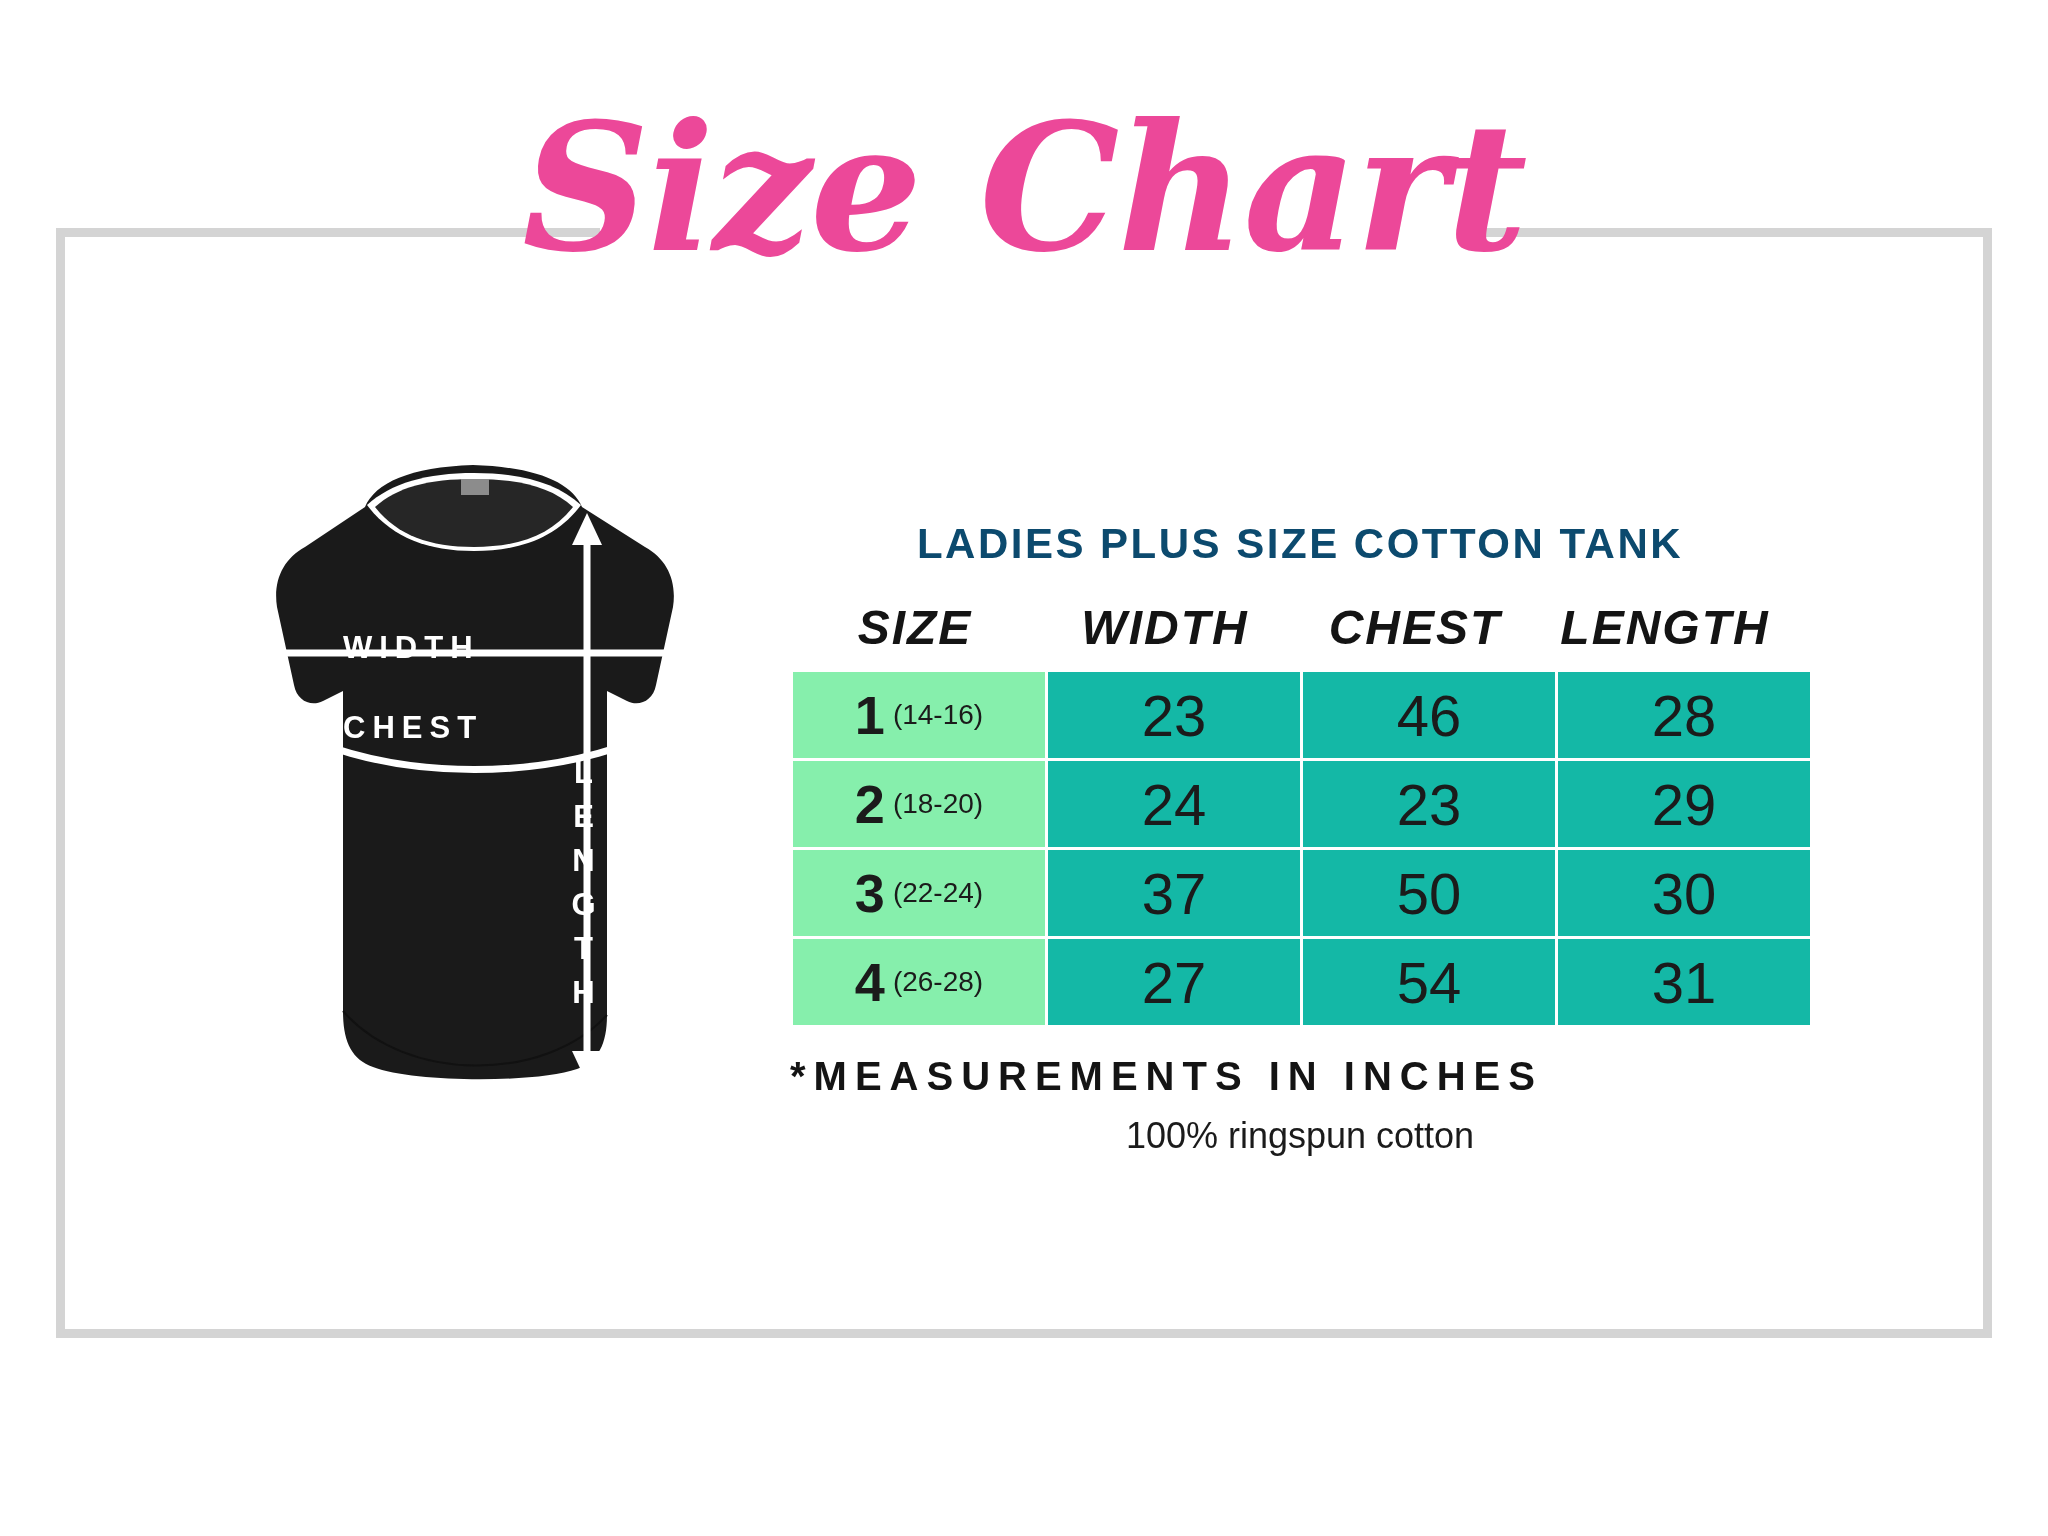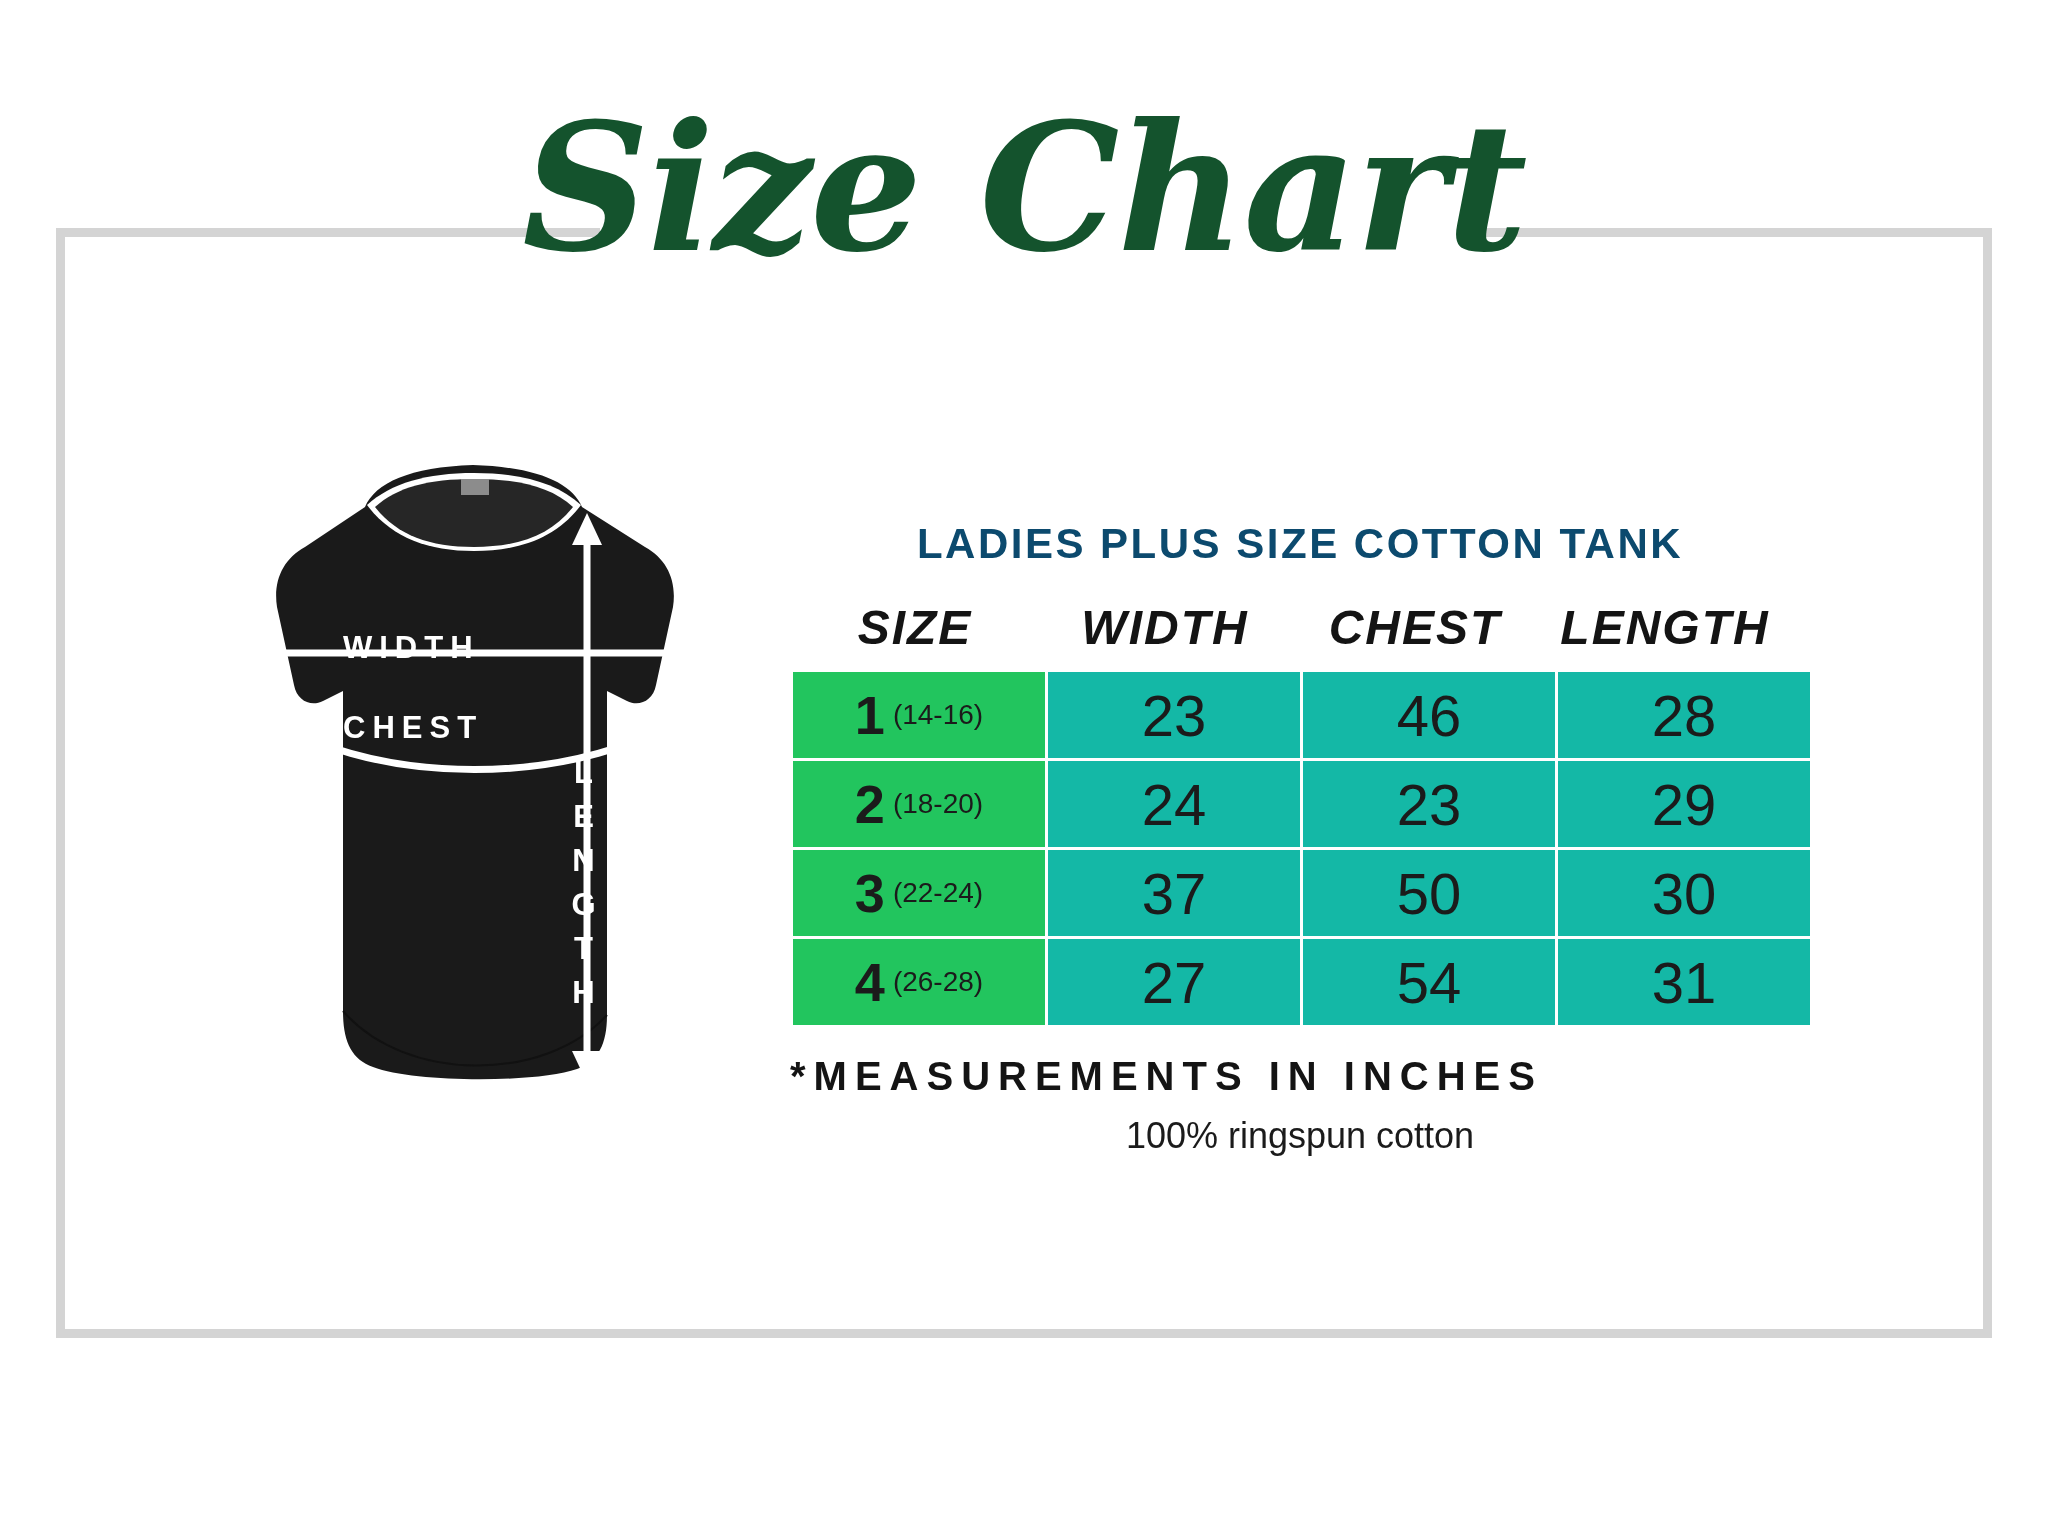--- a/index.html
+++ b/index.html
@@ -40,21 +40,21 @@
     position: absolute;
     left: 0;
     top: 96px;
     width: 2048px;
     text-align: center;
     font-family: "DejaVu Serif", serif;
     font-style: italic;
     font-weight: bold;
     font-size: 176px;
     line-height: 186px;
-    color: #14532d;
+    color: #ec4899;
     letter-spacing: -2px;
     white-space: nowrap;
   }
 
   
   .shirt-wrap {
     position: absolute;
     left: 215px;
     top: 455px;
     width: 520px;
@@ -125,21 +125,21 @@
   }
   .size-table td {
     border: 3px solid #ffffff;
     height: 84px;
     text-align: center;
     vertical-align: middle;
     font-family: "Liberation Sans", sans-serif;
     color: #1b1b1b;
   }
   .size-table td.c-size {
-    background: #22c55e;
+    background: #86efac;
     width: 250px;
   }
   .size-table td.c-val {
     background: #14b8a6;
     font-size: 58px;
     width: 250px;
   }
   .size-num {
     font-weight: bold;
     font-size: 54px;

